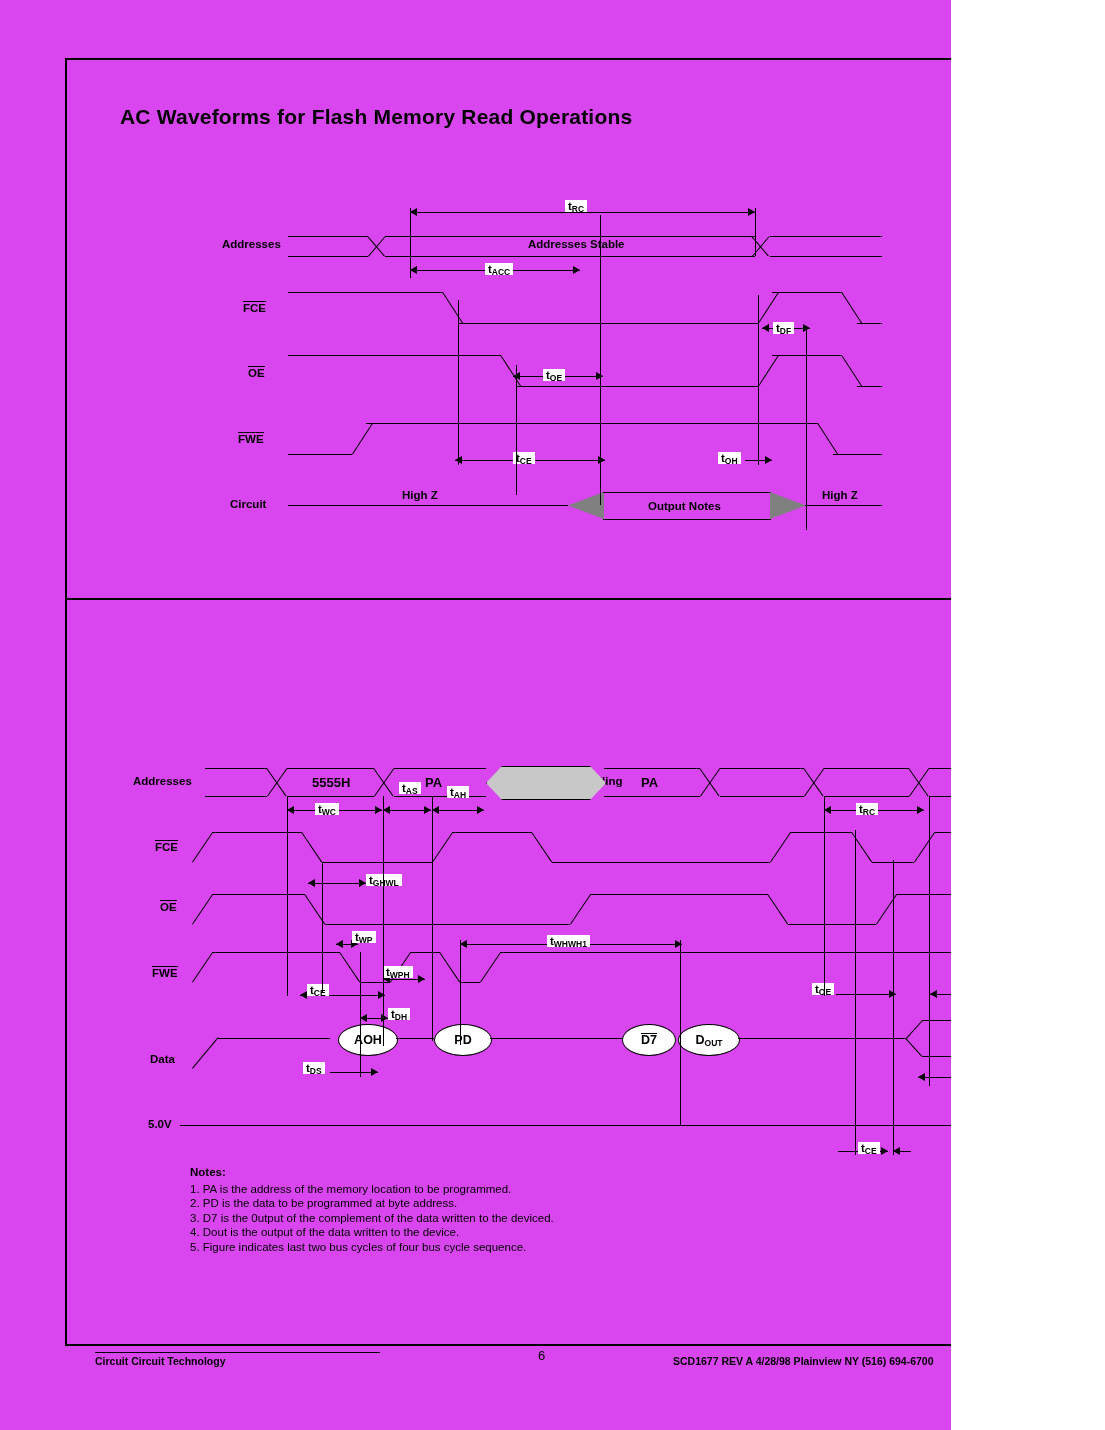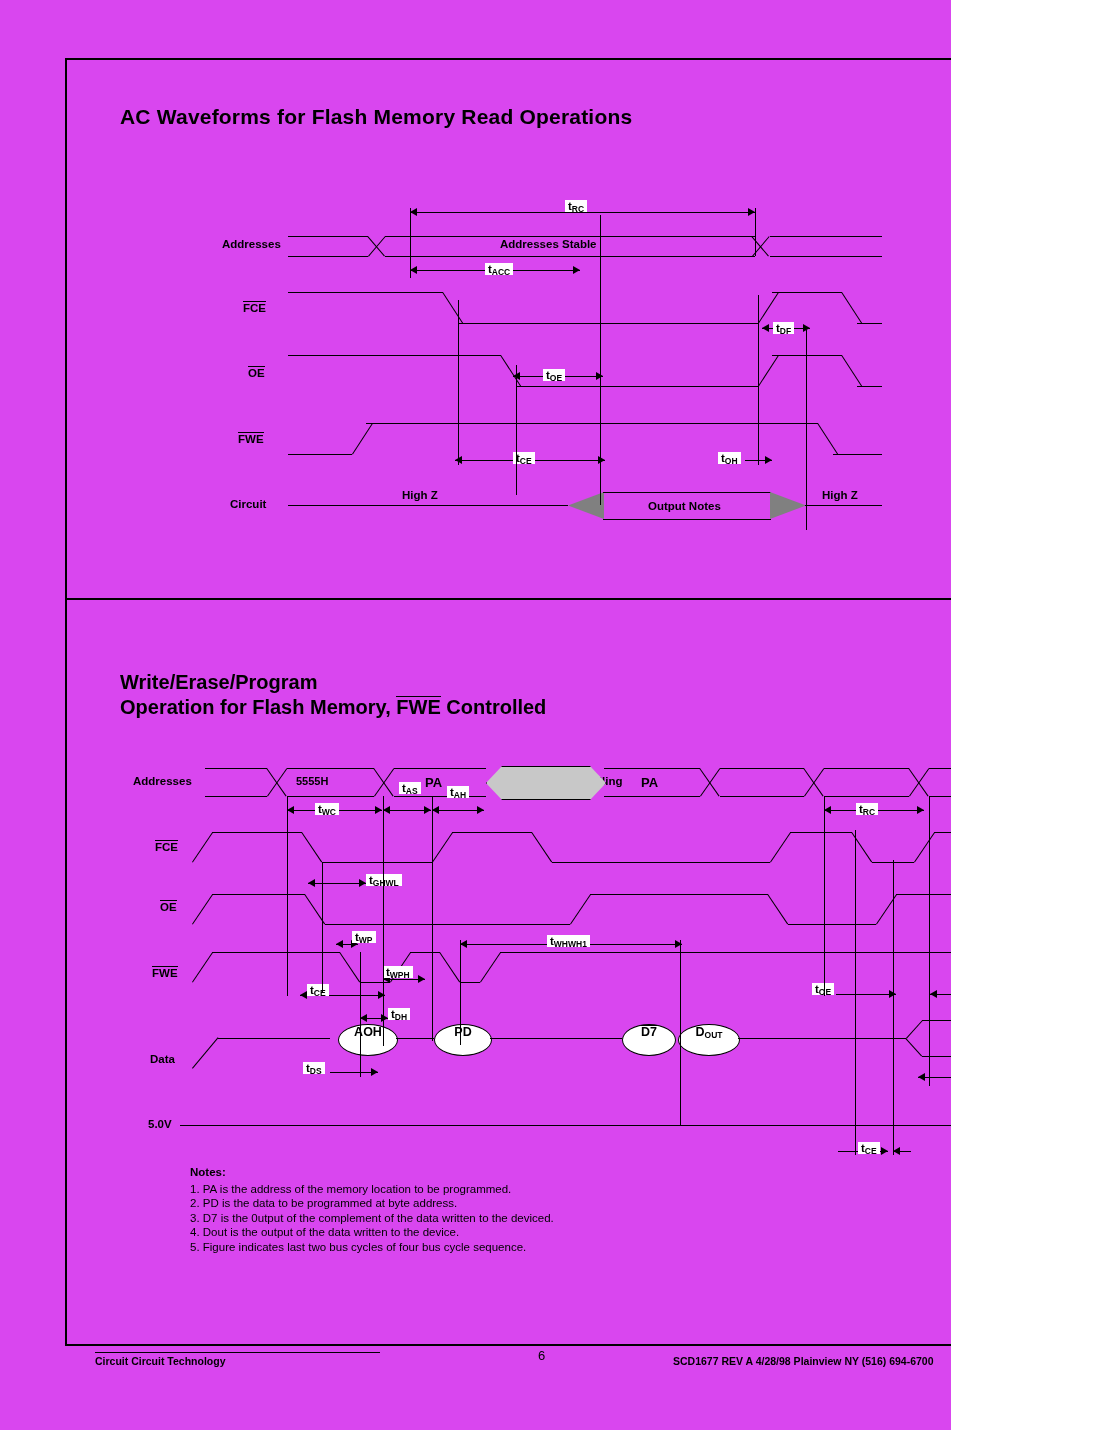--- a/index.html
+++ b/index.html
@@ -119,21 +119,21 @@
     background: #c8c8c8;
     border: 1.5px solid #000;
   }
 
   .oval {
     position: absolute;
     border: 1.5px solid #000;
     border-radius: 50%;
     background: #fff;
     display: flex;
-    align-items: flex-start;
+    align-items: center;
     justify-content: center;
     font-size: 12.5px;
     font-weight: bold;
   }
 
   .notes {
     position: absolute;
     left: 190px;
     top: 1165px;
     font-size: 11.5px;
@@ -187,21 +187,21 @@
   <div class="lbl" style="left:230px; top:498px;">Circuit</div>
 
   <div class="hline" style="left:288px; top:236px; width:80px;"></div>
   <div class="hline" style="left:288px; top:256px; width:80px;"></div>
 
   <div class="diag" style="left:368px; top:236px; width:26.3px; transform: rotate(49.6deg);"></div>
   <div class="diag" style="left:368px; top:256px; width:26.3px; transform: rotate(-49.6deg);"></div>
 
   <div class="hline" style="left:385px; top:236px; width:370px;"></div>
   <div class="hline" style="left:385px; top:256px; width:370px;"></div>
-  <div class="lbl" style="left:500px; top:238px;">Addresses Stable</div>
+  <div class="lbl" style="left:528px; top:238px;">Addresses Stable</div>
 
   <div class="diag" style="left:752px; top:236px; width:26.3px; transform: rotate(49.6deg);"></div>
   <div class="diag" style="left:752px; top:256px; width:26.3px; transform: rotate(-49.6deg);"></div>
   <div class="hline" style="left:770px; top:236px; width:112px;"></div>
   <div class="hline" style="left:770px; top:256px; width:112px;"></div>
 
   <div class="dim" style="left:410px; top:208px; width:345px;">
     <div class="ah-l"></div>
       <div class="bar"></div>
       <div class="ah-r"></div>
@@ -276,43 +276,39 @@
   <div class="lbl" style="left:822px; top:489px;">High Z</div>
 
   <div class="thin-v" style="left:410px; top:208px; height:70px;"></div>
   <div class="thin-v" style="left:755px; top:208px; height:48px;"></div>
   <div class="thin-v" style="left:458px; top:300px; height:165px;"></div>
   <div class="thin-v" style="left:516px; top:365px; height:130px;"></div>
   <div class="thin-v" style="left:600px; top:215px; height:290px;"></div>
   <div class="thin-v" style="left:758px; top:295px; height:170px;"></div>
   <div class="thin-v" style="left:806px; top:330px; height:200px;"></div>
 
-  <div class="sec2-title">
-    <span>Write/Erase/Program</span><br>
-    <span>Operation for Flash Memory, </span><span class="ovl">FWE</span><span> Controlled</span>
-  </div>
 
   <div class="lbl" style="left:133px; top:775px;">Addresses</div>
   <div class="lbl" style="left:155px; top:840px;"><span class="ovl">FCE</span></div>
   <div class="lbl" style="left:160px; top:900px;"><span class="ovl">OE</span></div>
   <div class="lbl" style="left:152px; top:966px;"><span class="ovl">FWE</span></div>
   <div class="lbl" style="left:150px; top:1053px;">Data</div>
   <div class="lbl" style="left:148px; top:1118px;">5.0V</div>
 
   <div class="lbl" style="left:556px; top:774px;"><span class="ovl">Data</span><span> Polling</span></div>
 
   <div class="hline" style="left:205px; top:768px; width:62px;"></div>
   <div class="hline" style="left:205px; top:796px; width:62px;"></div>
 
   <div class="diag" style="left:267px; top:768px; width:34px; transform: rotate(55deg);"></div>
   <div class="diag" style="left:267px; top:796px; width:34px; transform: rotate(-55deg);"></div>
 
   <div class="hline" style="left:287px; top:768px; width:87px;"></div>
   <div class="hline" style="left:287px; top:796px; width:87px;"></div>
-  <div class="lbl" style="left:296px; top:775px; font-size:11px;">5555H</div>
+  <div class="lbl" style="left:312px; top:775px; font-size:13px;">5555H</div>
 
   <div class="diag" style="left:374px; top:768px; width:34px; transform: rotate(55deg);"></div>
   <div class="diag" style="left:374px; top:796px; width:34px; transform: rotate(-55deg);"></div>
 
   <div class="hline" style="left:394px; top:768px; width:92px;"></div>
   <div class="hline" style="left:394px; top:796px; width:92px;"></div>
   <div class="lbl" style="left:425px; top:775px; font-size:13px;">PA</div>
 
   <div class="grey-hex" style="left:486px; top:766px; width:118px; height:32px; clip-path: polygon(0 50%, 16px 0, calc(100% - 16px) 0, 100% 50%, calc(100% - 16px) 100%, 16px 100%);"></div>
 

